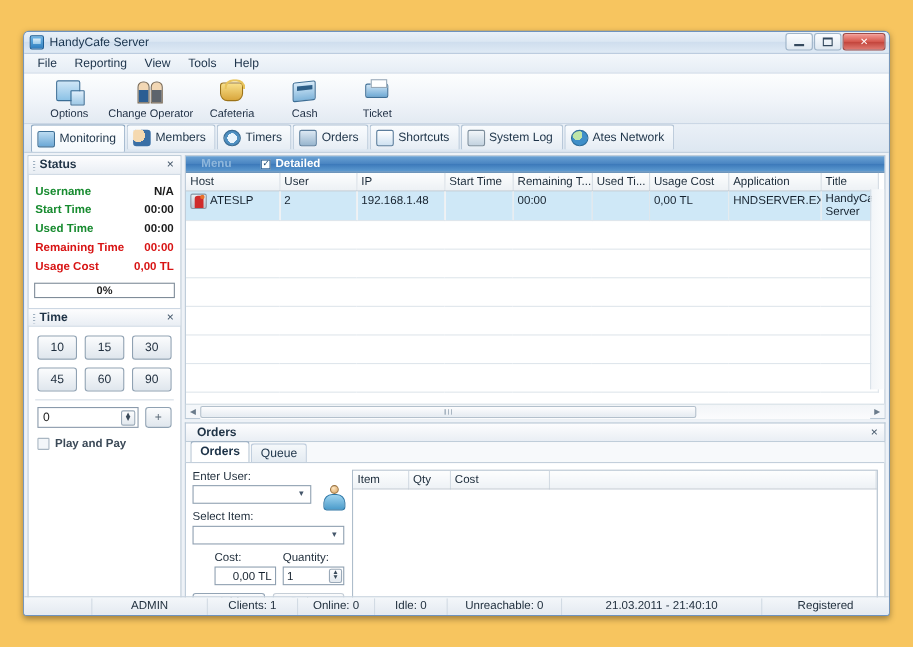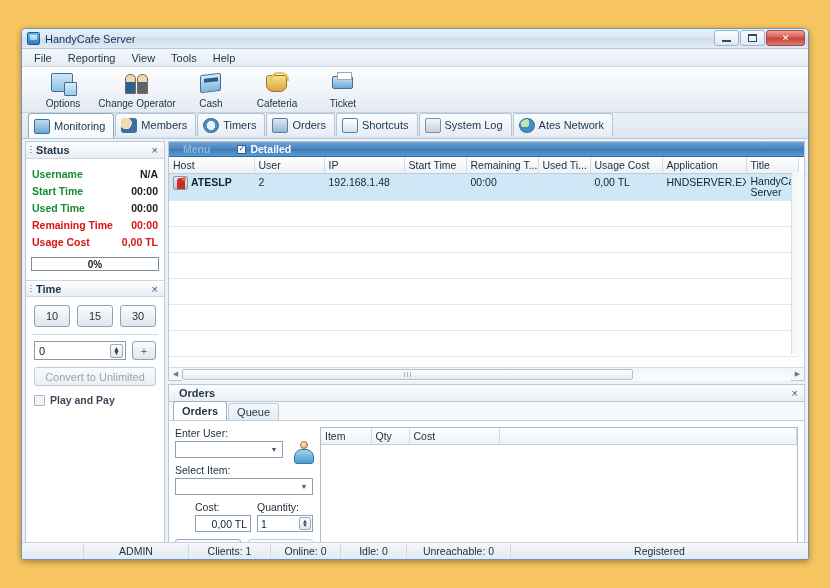--- a/index.html
+++ b/index.html
@@ -206,21 +206,21 @@
     border-right:1px solid #d3dbe3; border-bottom:1px solid #c3ccd5;
     padding: 0 4px; overflow:hidden; white-space:nowrap;
   }
   table.grid td {
     height: 26px; font-size:10.5px; color:#16222e; vertical-align: top;
     border-right:1px solid #dfe6ec; border-bottom:1px solid #dfe6ec;
     padding: 2px 4px; overflow:hidden;
   }
   tr.datarow td { background:#cfe8f7; }
   tr.emptyrow td { height: 26px; background:#fff; }
-  .hostcell { display:flex; align-items:flex-start; gap:3px;font-weight:bold; }
+  .hostcell { display:flex; align-items:flex-start; gap:3px; }
   .host-ico { width:15px; height:14px; flex:0 0 auto; position:relative;
      background:linear-gradient(180deg,#e9eef2,#b9c6d2); border:1px solid #8b99a6; border-radius:2px;}
   .host-ico:after{content:"";position:absolute;left:3px;top:1px;width:8px;height:11px;
      background:#cf2b2b;border-radius:3px 3px 0 0;}
   .host-ico:before{content:"";position:absolute;right:1px;top:0px;width:4px;height:4px;
      background:#e8722a;border-radius:50%;z-index:2;}
   .wrapcell { line-height:11px; white-space:normal; }
 
   .hscroll { height:13px; background:#f4f7fa; border-top:1px solid #d3dce4;
      display:flex; align-items:center; }
@@ -333,29 +333,29 @@
         <div class="tico">
             <span class="ico-ops2">
               <i></i>
               <i></i>
             </span>
           </div>
         <div class="lbl">Change Operator</div>
       </div>
       <div class="tbtn">
         <div class="tico">
-            <i class="ico-cash"></i>
-          </div>
-        <div class="lbl">Cash</div>
+            <i class="ico-basket"></i>
+          </div>
+        <div class="lbl">Cafeteria</div>
       </div>
       <div class="tbtn">
         <div class="tico">
-            <i class="ico-basket"></i>
-          </div>
-        <div class="lbl">Cafeteria</div>
+            <i class="ico-cash"></i>
+          </div>
+        <div class="lbl">Cash</div>
       </div>
       <div class="tbtn">
         <div class="tico">
             <i class="ico-printer"></i>
           </div>
         <div class="lbl">Ticket</div>
       </div>
     </div>
 
     <div class="tabstrip">
@@ -430,37 +430,41 @@
           <span class="grip"></span>
           <span class="panel-title">Time</span>
           <span class="panel-x">×</span>
         </div>
 
         <div class="timegrid">
           <div class="trow">
             <div class="tbtn2">10</div>
             <div class="tbtn2">15</div>
             <div class="tbtn2">30</div>
+          </div>
+          <div class="trow">
+            <div class="tbtn2">45</div>
+            <div class="tbtn2">60</div>
+            <div class="tbtn2">90</div>
           </div>
         </div>
 
         <div class="hr-line"></div>
 
         <div class="spin-row">
           <div class="spin">
             <span>0</span>
             <span class="arrows">
                 <b>▲</b>
                 <b>▼</b>
               </span>
           </div>
           <div class="plusbtn">+</div>
         </div>
 
-        <div class="wide-btn">Convert to Unlimited</div>
 
         <div class="chk-row">
           <span class="chkbox"></span>
           <span class="chk-lbl">Play and Pay</span>
         </div>
       </div>
 
       <div class="mainarea">
         <div class="blue-bar">
           <span class="bb-menu">Menu</span>
@@ -620,17 +624,18 @@
       </div>
     </div>
 
     <div class="statusbar">
       <div class="sb-cell" style="width:62px"></div>
       <div class="sb-cell" style="width:105px">ADMIN</div>
       <div class="sb-cell" style="width:82px">Clients: 1</div>
       <div class="sb-cell" style="width:70px">Online: 0</div>
       <div class="sb-cell" style="width:66px">Idle: 0</div>
       <div class="sb-cell" style="width:104px">Unreachable: 0</div>
+      <div class="sb-cell" style="width:182px">21.03.2011 - 21:40:10</div>
       <div class="sb-cell" style="flex:1;border-right:none">Registered</div>
     </div>
 
   </div>
 </div>
 
 </body></html>

